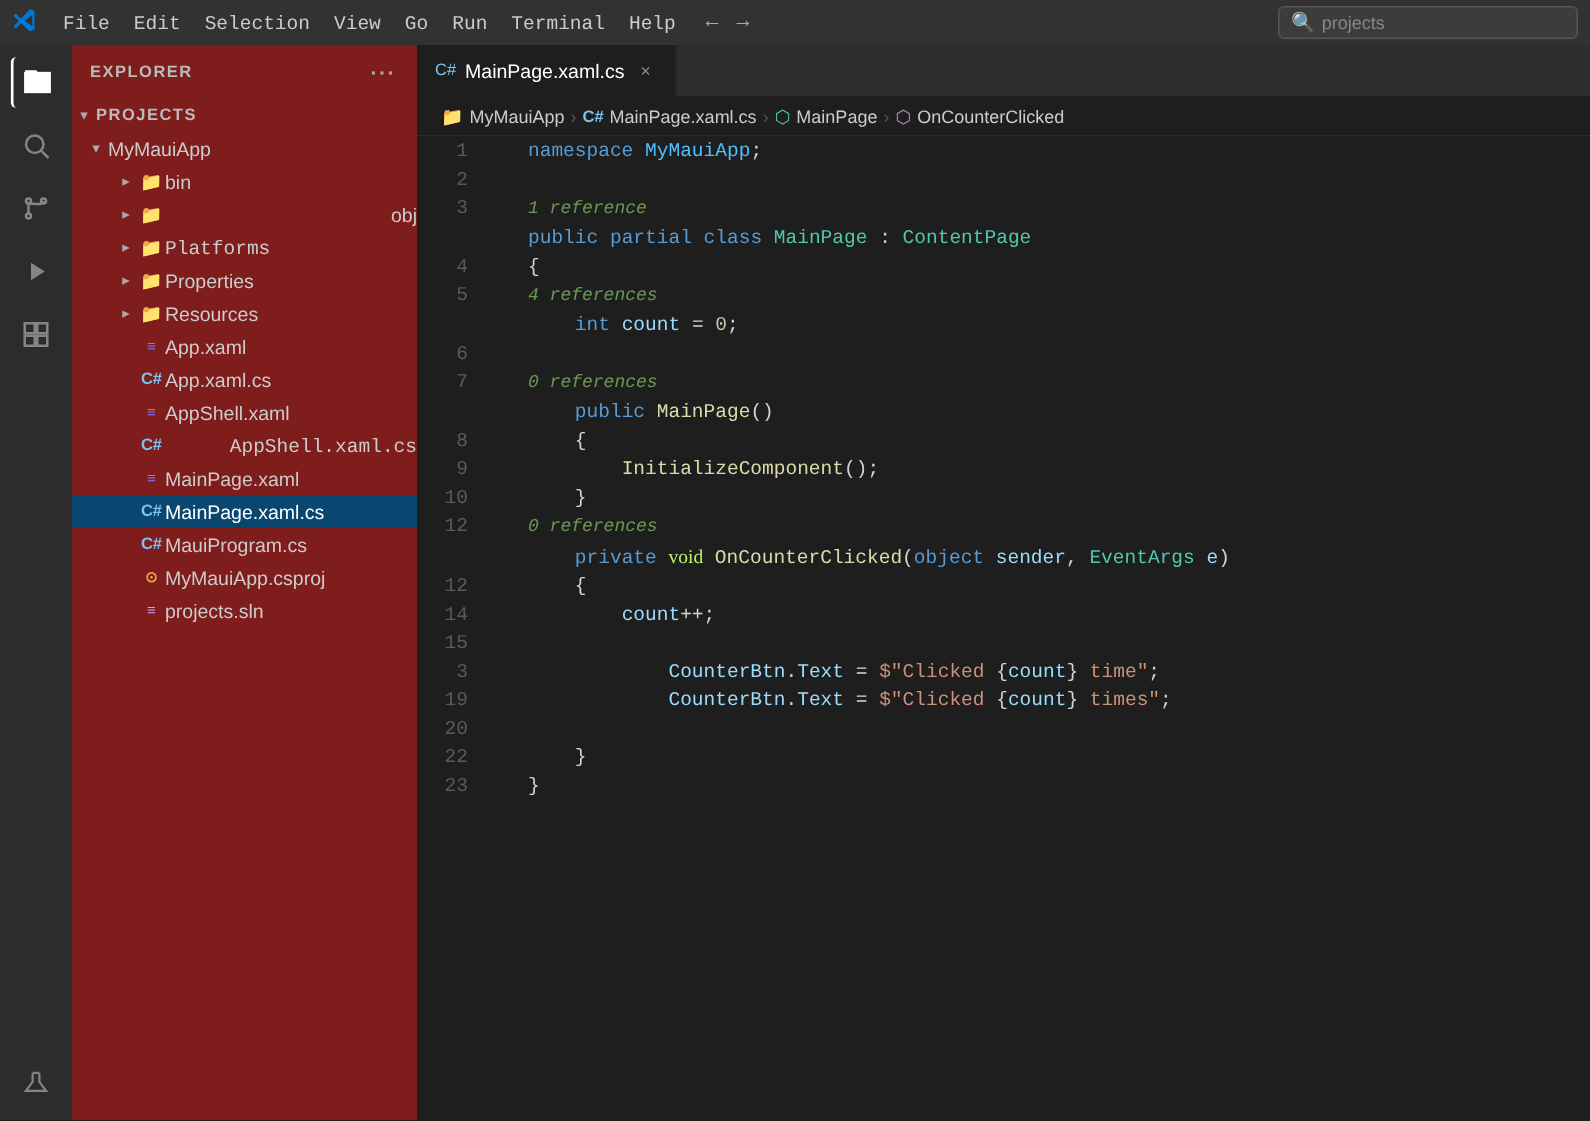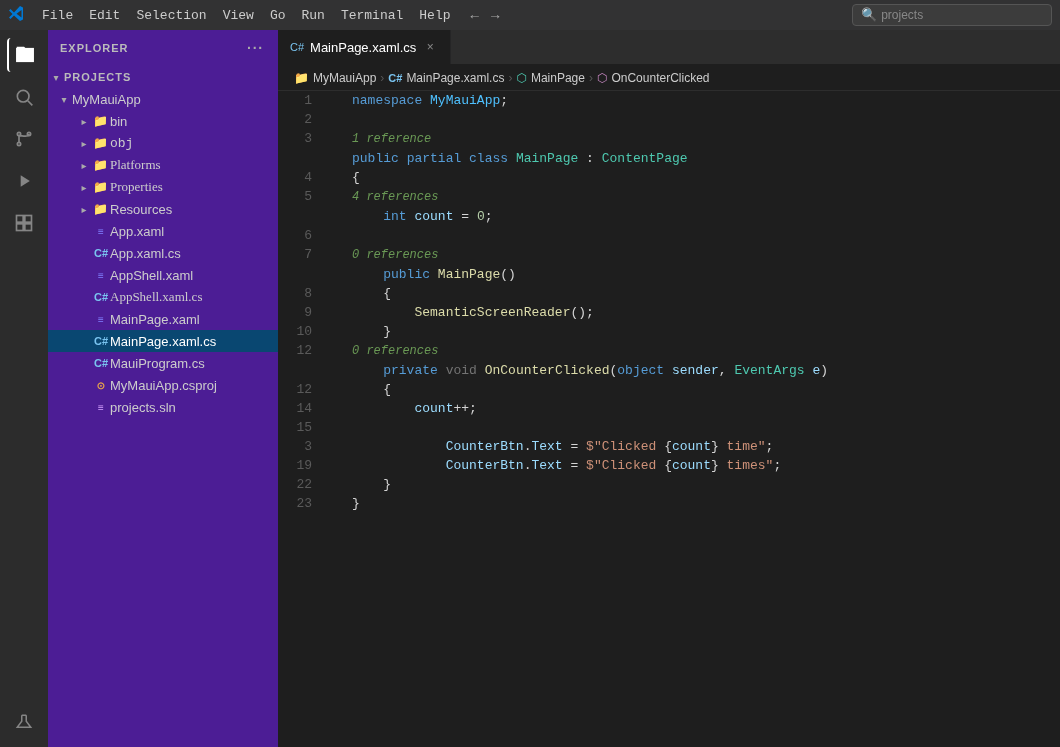--- a/index.html
+++ b/index.html
@@ -107,21 +107,21 @@
       display: flex;
       flex-direction: column;
       align-items: center;
       gap: 8px;
       padding-bottom: 8px;
     }
 
     
     .sidebar {
       width: 230px;
-      background: #4c1d95;
+      background: #7f1d1d;
       display: flex;
       flex-direction: column;
       flex-shrink: 0;
       overflow: hidden;
     }
     .sidebar-header {
       display: flex;
       align-items: center;
       justify-content: space-between;
       padding: 8px 12px;
@@ -300,21 +300,21 @@
       vertical-align: top;
       line-height: 19px;
       white-space: pre;
       font-size: 13px;
     }
 
     .bulb-icon { color: #ffcc00; font-size: 13px; }
 
     
     .kw { color: #569cd6; }
-    .kw-void { color: #737373; }
+    .kw-void { color: #bef264; font-family: Liberation Serif, serif; }
     .str { color: #ce9178; }
     .ref-hint { color: #6a9955; font-style: italic; font-size: 12px; }
     .method { color: #dcdcaa; }
     .class-name { color: #4ec9b0; }
     .ns { color: #4fc1ff; }
     .param { color: #9cdcfe; }
     .num { color: #b5cea8; }
     .punct { color: #d4d4d4; }
     .event-type { color: #4ec9b0; }
   </style>
@@ -415,33 +415,33 @@
 
       <div class="tree-item" style="padding-left:28px;">
         <span class="tree-chevron">▸</span>
         <span class="tree-icon icon-folder">📁</span>
         <span class="tree-label" style="font-family:'Segoe UI',sans-serif;">bin</span>
       </div>
 
       <div class="tree-item" style="padding-left:28px;">
         <span class="tree-chevron">▸</span>
         <span class="tree-icon icon-folder">📁</span>
-        <span class="tree-label" style="font-family:Liberation Mono, monospace;">obj</span>
+        <span class="tree-label" style="font-family:Liberation Sans, sans-serif;text-align:right;">obj</span>
       </div>
 
       <div class="tree-item" style="padding-left:28px;">
         <span class="tree-chevron">▸</span>
         <span class="tree-icon icon-folder">📁</span>
-        <span class="tree-label" style="font-family:Liberation Serif, serif;">Platforms</span>
+        <span class="tree-label" style="font-family:Liberation Mono, monospace;">Platforms</span>
       </div>
 
       <div class="tree-item" style="padding-left:28px;">
         <span class="tree-chevron">▸</span>
         <span class="tree-icon icon-folder">📁</span>
-        <span class="tree-label" style="font-family:Liberation Serif, serif;">Properties</span>
+        <span class="tree-label" style="font-family:Liberation Sans, sans-serif;">Properties</span>
       </div>
 
       <div class="tree-item" style="padding-left:28px;">
         <span class="tree-chevron">▸</span>
         <span class="tree-icon icon-folder">📁</span>
         <span class="tree-label" style="font-family:'Segoe UI',sans-serif;">Resources</span>
       </div>
 
       <div class="tree-item" style="padding-left:44px;">
         <span class="tree-icon" style="color:#8080ff;font-size:10px;font-weight:bold;font-family:'Segoe UI',sans-serif;">≡</span>
@@ -453,21 +453,21 @@
         <span class="tree-label" style="font-family:'Segoe UI',sans-serif;">App.xaml.cs</span>
       </div>
 
       <div class="tree-item" style="padding-left:44px;">
         <span class="tree-icon" style="color:#8080ff;font-size:10px;font-weight:bold;font-family:'Segoe UI',sans-serif;">≡</span>
         <span class="tree-label" style="font-family:'Segoe UI',sans-serif;">AppShell.xaml</span>
       </div>
 
       <div class="tree-item" style="padding-left:44px;">
         <span class="tree-icon" style="color:#7ac4f0;font-size:11px;font-weight:bold;font-family:'Segoe UI',sans-serif;">C#</span>
-        <span class="tree-label" style="font-family:Liberation Serif, serif;">AppShell.xaml.cs</span>
+        <span class="tree-label" style="font-family:Liberation Mono, monospace;text-align:right;">AppShell.xaml.cs</span>
       </div>
 
       <div class="tree-item" style="padding-left:44px;">
         <span class="tree-icon" style="color:#8080ff;font-size:10px;font-weight:bold;font-family:'Segoe UI',sans-serif;">≡</span>
         <span class="tree-label" style="font-family:'Segoe UI',sans-serif;">MainPage.xaml</span>
       </div>
 
       <div class="tree-item active" style="padding-left:44px;">
         <span class="tree-icon" style="color:#7ac4f0;font-size:11px;font-weight:bold;font-family:'Segoe UI',sans-serif;">C#</span>
         <span class="tree-label" style="font-family:'Segoe UI',sans-serif;">MainPage.xaml.cs</span>
@@ -564,21 +564,21 @@
 
         <div class="code-line">
           <span class="line-num">8</span>
           <span class="line-gutter"></span>
           <span class="line-content">    <span class="punct">{</span></span>
         </div>
 
         <div class="code-line">
           <span class="line-num">9</span>
           <span class="line-gutter"></span>
-          <span class="line-content">        <span class="method">SemanticScreenReader</span><span class="punct">();</span></span>
+          <span class="line-content">        <span class="method">InitializeComponent</span><span class="punct">();</span></span>
         </div>
 
         <div class="code-line">
           <span class="line-num">10</span>
           <span class="line-gutter"></span>
           <span class="line-content">    <span class="punct">}</span></span>
         </div>
 
 
         <div class="code-line">
@@ -613,20 +613,25 @@
           <span class="line-content">            <span class="param">CounterBtn</span><span class="punct">.</span><span class="param">Text</span> <span class="punct">=</span> <span class="str">$"Clicked </span><span class="punct">{</span><span class="param">count</span><span class="punct">}</span><span class="str"> time"</span><span class="punct">;</span></span>
         </div>
 
 
         <div class="code-line">
           <span class="line-num">19</span>
           <span class="line-gutter"></span>
           <span class="line-content">            <span class="param">CounterBtn</span><span class="punct">.</span><span class="param">Text</span> <span class="punct">=</span> <span class="str">$"Clicked </span><span class="punct">{</span><span class="param">count</span><span class="punct">}</span><span class="str"> times"</span><span class="punct">;</span></span>
         </div>
 
+        <div class="code-line">
+          <span class="line-num">20</span>
+          <span class="line-gutter"></span>
+          <span class="line-content"> </span>
+        </div>
 
 
         <div class="code-line">
           <span class="line-num">22</span>
           <span class="line-gutter"></span>
           <span class="line-content">    <span class="punct">}</span></span>
         </div>
 
         <div class="code-line">
           <span class="line-num">23</span>

